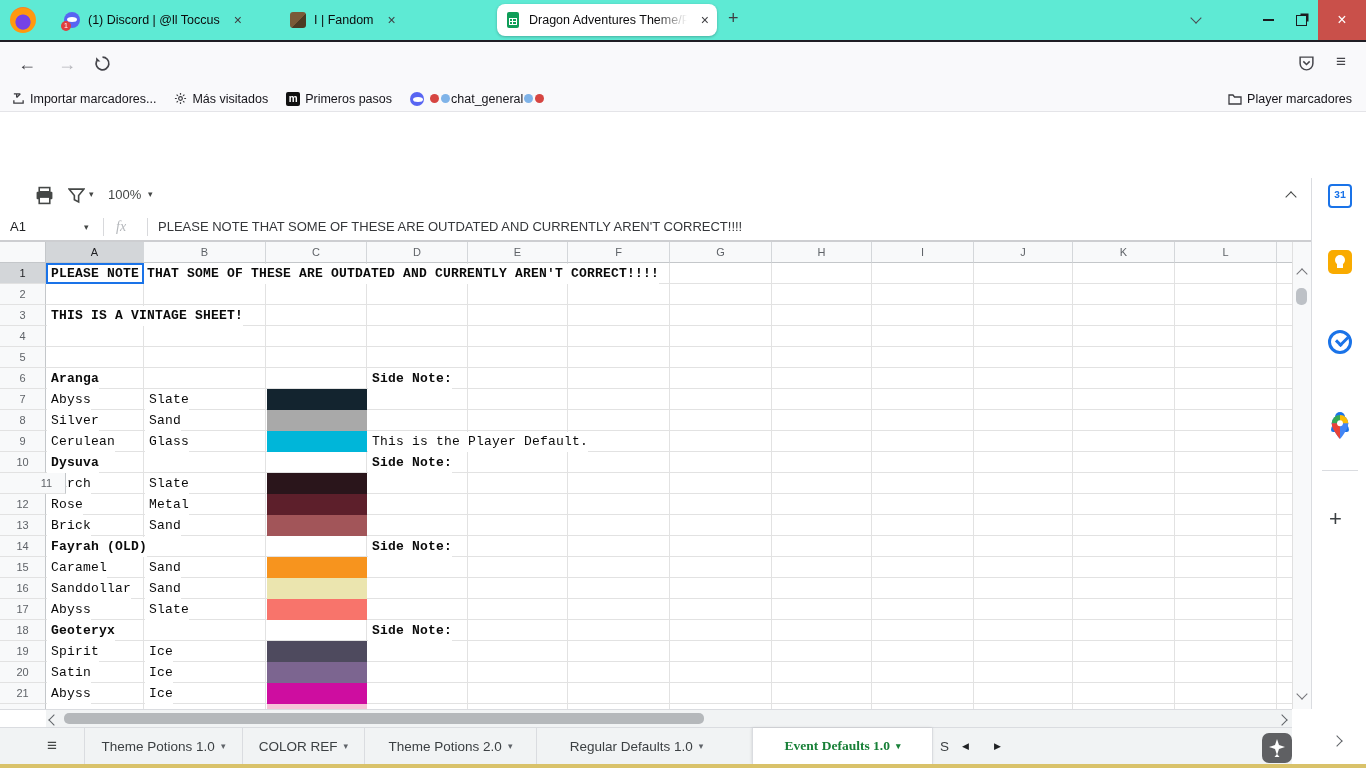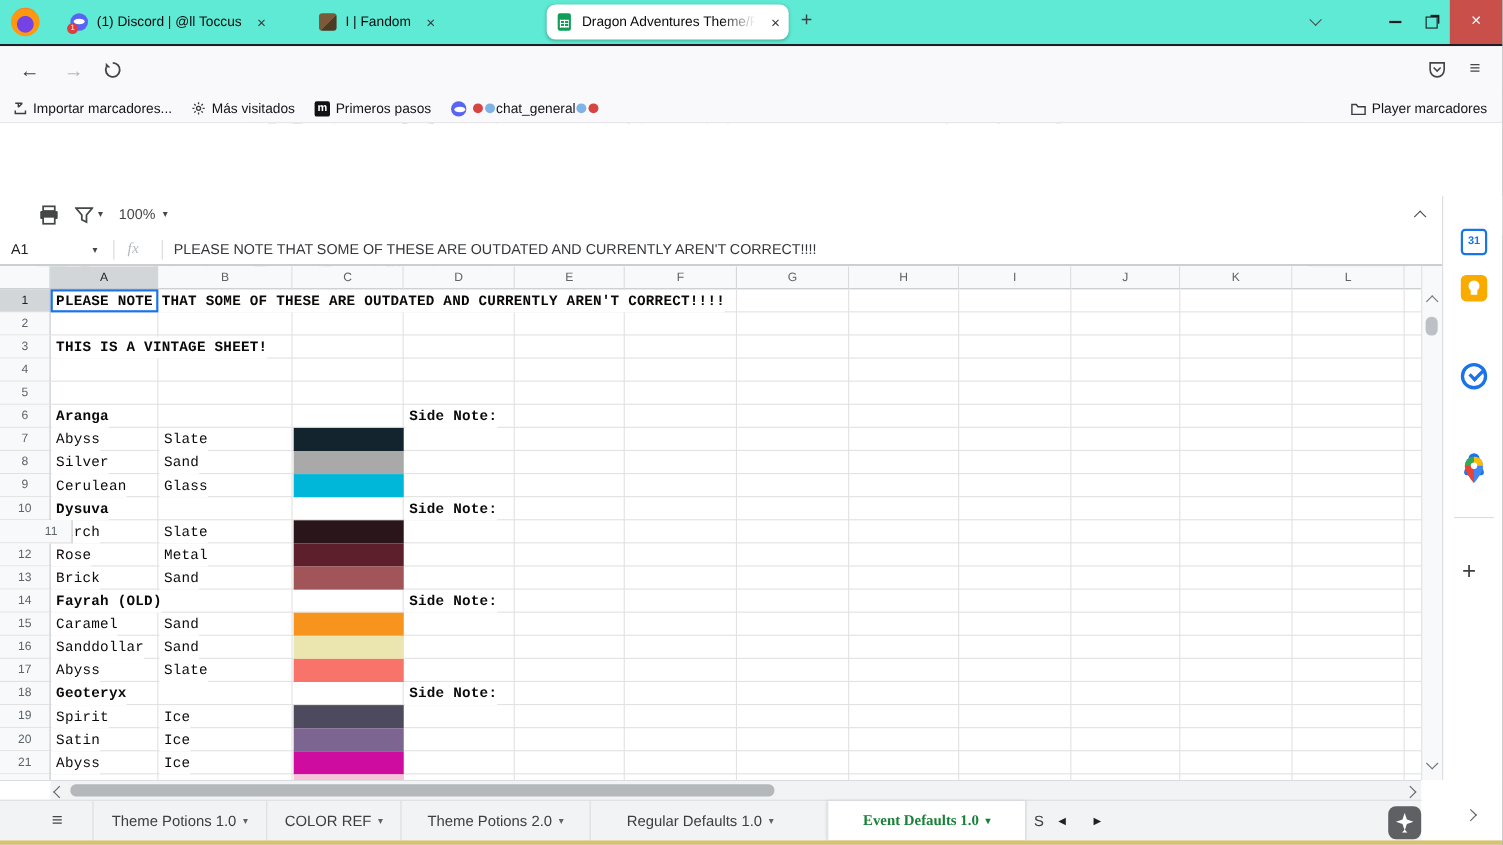--- a/index.html
+++ b/index.html
@@ -397,20 +397,21 @@
       <div class="celltext b" style="left: 368px; top: 127px; height: 20px; line-height: 19px;">Side Note:</div>
       <div class="celltext" style="left: 47px; top: 148px; height: 20px; line-height: 19px;">Abyss</div>
       <div class="celltext" style="left: 145px; top: 148px; height: 20px; line-height: 19px;">Slate</div>
       <div class="swatch" style="left: 267px; top: 147px; width: 100px; height: 21px; background: rgb(19, 36, 47);"></div>
       <div class="celltext" style="left: 47px; top: 169px; height: 20px; line-height: 19px;">Silver</div>
       <div class="celltext" style="left: 145px; top: 169px; height: 20px; line-height: 19px;">Sand</div>
       <div class="swatch" style="left: 267px; top: 168px; width: 100px; height: 21px; background: rgb(169, 169, 169);"></div>
       <div class="celltext" style="left: 47px; top: 190px; height: 20px; line-height: 19px;">Cerulean</div>
       <div class="celltext" style="left: 145px; top: 190px; height: 20px; line-height: 19px;">Glass</div>
       <div class="swatch" style="left: 267px; top: 189px; width: 100px; height: 21px; background: rgb(0, 182, 217);"></div>
+      <div class="celltext" style="left: 368px; top: 190px; height: 20px; line-height: 19px;">This is the Player Default.</div>
       <div class="celltext b" style="left: 47px; top: 211px; height: 20px; line-height: 19px;">Dysuva</div>
       <div class="celltext b" style="left: 368px; top: 211px; height: 20px; line-height: 19px;">Side Note:</div>
       <div class="celltext" style="left: 47px; top: 232px; height: 20px; line-height: 19px;">Birch</div>
       <div class="celltext" style="left: 145px; top: 232px; height: 20px; line-height: 19px;">Slate</div>
       <div class="swatch" style="left: 267px; top: 231px; width: 100px; height: 21px; background: rgb(42, 21, 27);"></div>
       <div class="celltext" style="left: 47px; top: 253px; height: 20px; line-height: 19px;">Rose</div>
       <div class="celltext" style="left: 145px; top: 253px; height: 20px; line-height: 19px;">Metal</div>
       <div class="swatch" style="left: 267px; top: 252px; width: 100px; height: 21px; background: rgb(93, 31, 43);"></div>
       <div class="celltext" style="left: 47px; top: 274px; height: 20px; line-height: 19px;">Brick</div>
       <div class="celltext" style="left: 145px; top: 274px; height: 20px; line-height: 19px;">Sand</div>
@@ -485,21 +486,21 @@
     <svg width="16" height="18" viewBox="0 0 16 18">
         <path d="M8 0l2 6 6 2-6 2-2 6-2-6-6-2 6-2z" fill="#fff"></path>
         <path d="M8 15l2.5 3h-5z" fill="#fff"></path>
       </svg>
   </div>
   <div class="abs" id="corner-br">
     <span class="chev right" style="position:absolute;left:22px;top:28px;border-color:#5f6368;"></span>
   </div>
 
   <div class="abs" id="sidepanel">
-    <div class="sp-icon cal" style="top:30px;">31</div>
+    <div class="sp-icon cal" style="top:6px;font-family:Liberation Mono, monospace;">31</div>
     <div class="sp-icon keep" style="top:72px;"></div>
     <div class="sp-icon tasks" style="top:128px;"></div>
     <div class="sp-icon contact" style="top:184px;"></div>
     <svg class="sp-icon" style="top:237px;" width="22" height="26" viewBox="0 0 22 26">
       <path d="M11 0a9 9 0 0 1 9 9c0 7-9 17-9 17S2 16 2 9a9 9 0 0 1 9-9z" fill="#4285f4"></path>
       <path d="M11 0a9 9 0 0 1 9 9l-9 0z" fill="#fbbc04"></path>
       <path d="M2 9a9 9 0 0 1 9-9v9z" fill="#34a853"></path>
       <path d="M11 26S2 16 2 9h9z" fill="#ea4335"></path>
       <circle cx="11" cy="9" r="3.2" fill="#fff"></circle>
     </svg>

